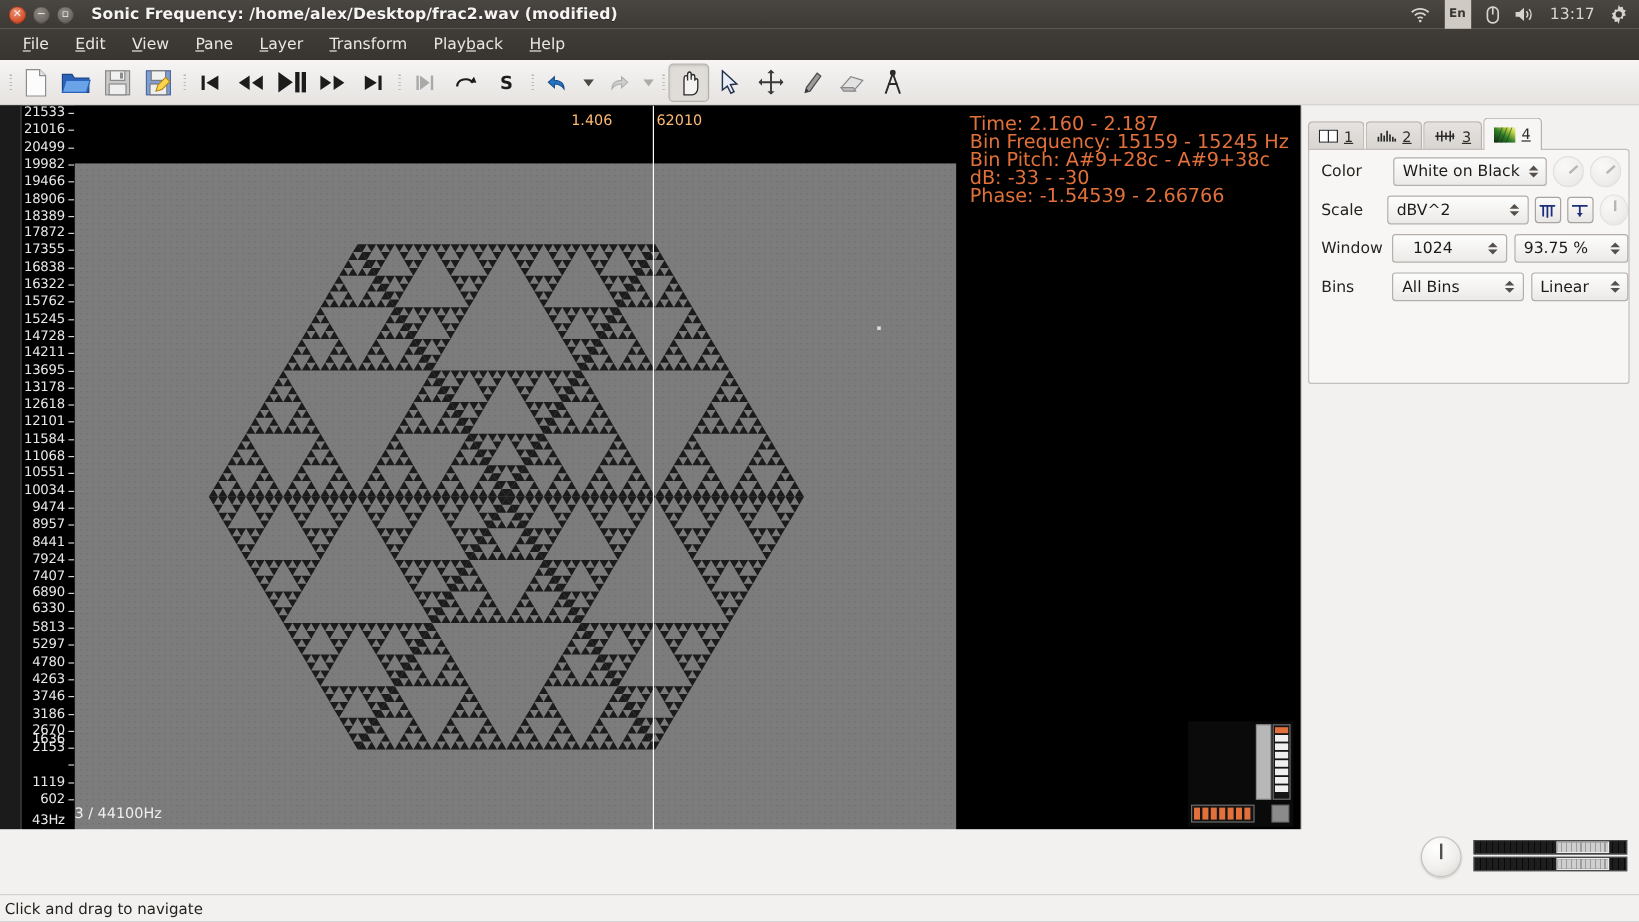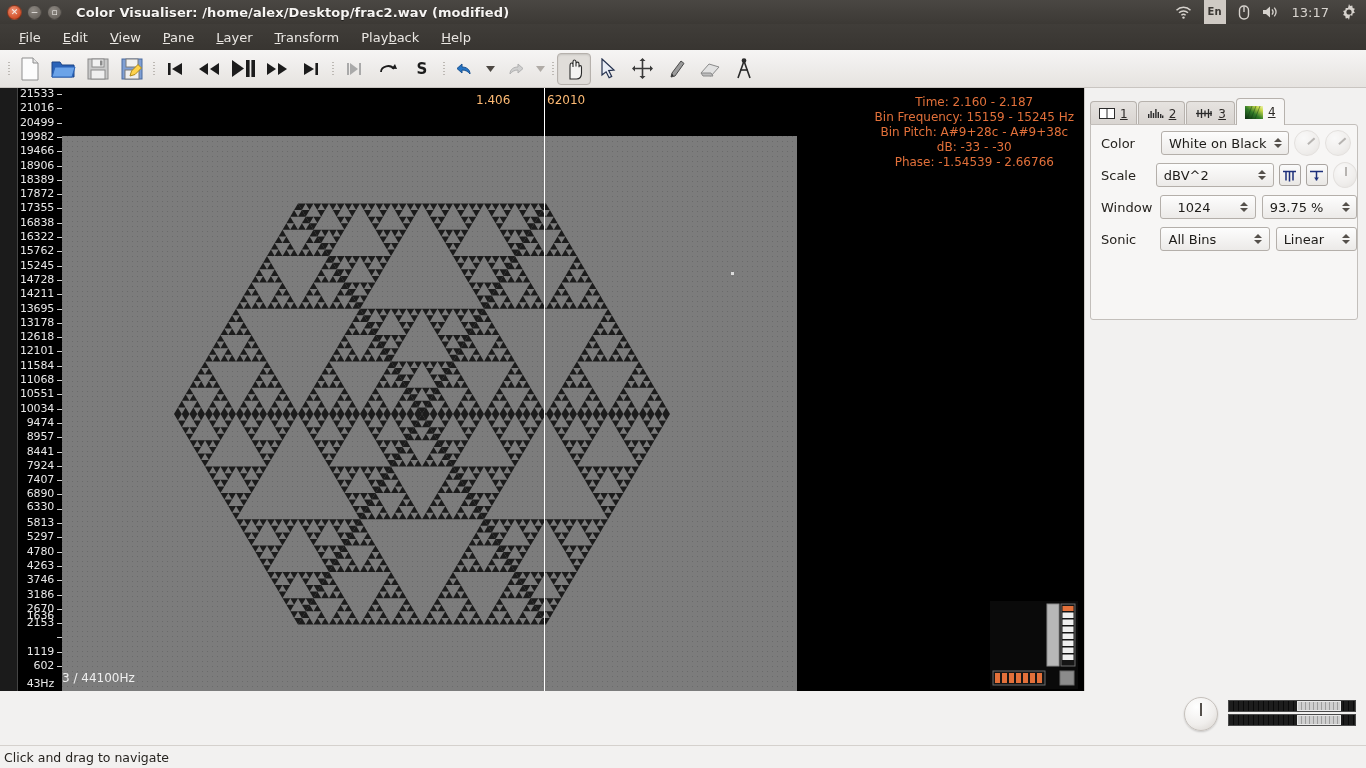--- a/index.html
+++ b/index.html
@@ -92,22 +92,22 @@
   }
   .topruler {
     position:absolute; left:0; top:0; width:1022px; height:48px; background:#000;
   }
   .tlabel { position:absolute; color:#fdba74; font-size:12px; top:5px; }
   .specarea { position:absolute; left:0; top:48px; width:1022px; height:557px; background:#000; }
   .specimg { position:absolute; left:0; top:0; width:735px; height:557px; }
   .playhead { position:absolute; top:0; width:1px; height:605px; background:#fff; }
 
   .infobox {
-    position:absolute; right:4px; top:4px; color:#e2703a; font-size:12px;
-    text-align:center; line-height:15px; background:rgba(0,0,0,.82);
+    position:absolute; right:4px; top:4px; color:#e2703a; font-size:16px;
+    text-align:left; line-height:15px; background:rgba(0,0,0,.82);
     padding:3px 6px; white-space:nowrap;
   }
   .minimap {
     position:absolute; right:6px; bottom:4px; width:88px; height:88px;
   }
   .crosshair-dot { position:absolute; width:3px; height:3px; background:#dcdcdc; }
 
   
   .overview {
     position:absolute; left:20px; top:605px; width:1062px; height:42px;
@@ -214,21 +214,21 @@
 </style>
 </head>
 <body>
 
 <div class="titlebar">
   <div class="wbtns">
     <div class="wbtn close">✕</div>
     <div class="wbtn min">−</div>
     <div class="wbtn max">▫</div>
   </div>
-  <div class="wtitle">Color Visualiser: /home/alex/Desktop/frac2.wav (modified)</div>
+  <div class="wtitle">Sonic Frequency: /home/alex/Desktop/frac2.wav (modified)</div>
   <div class="tray">
     <span>
       <svg width="17" height="13" viewBox="0 0 17 13">
           <g fill="none" stroke="#d6d2cd" stroke-width="1.5">
         <path d="M1.5 4.2a10 10 0 0 1 14 0"></path>
             <path d="M4 6.8a6.5 6.5 0 0 1 9 0"></path>
             <path d="M6.4 9.3a3 3 0 0 1 4.2 0"></path>
       </g>
           <circle cx="8.5" cy="11.6" r="1.2" fill="#d6d2cd"></circle>
         </svg>
@@ -2529,21 +2529,21 @@
         <div class="combo" style="width:96px;margin-left:6px;">
           <span class="txt">93.75 %</span>
           <span class="spin">
               <i class="up"></i>
               <i class="dn"></i>
             </span>
         </div>
       </div>
 
       <div class="prow">
-        <div class="plabel">Sonic</div>
+        <div class="plabel">Bins</div>
         <div class="combo" style="width:110px;">
           <span class="txt">All Bins</span>
           <span class="spin">
               <i class="up"></i>
               <i class="dn"></i>
             </span>
         </div>
         <div class="combo" style="width:82px;margin-left:6px;">
           <span class="txt">Linear</span>
           <span class="spin">

